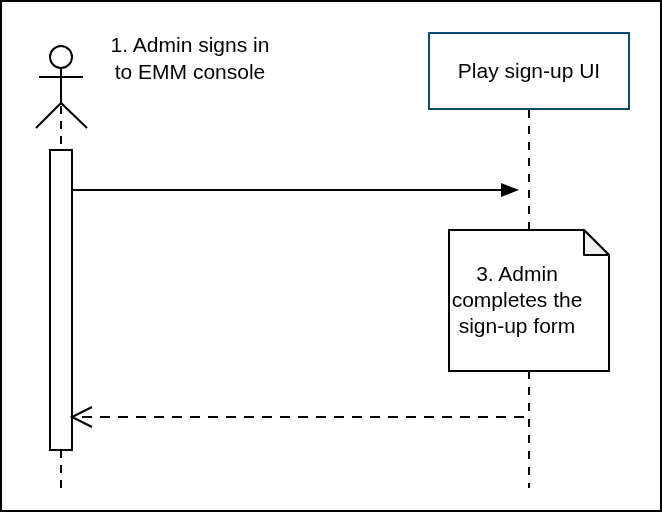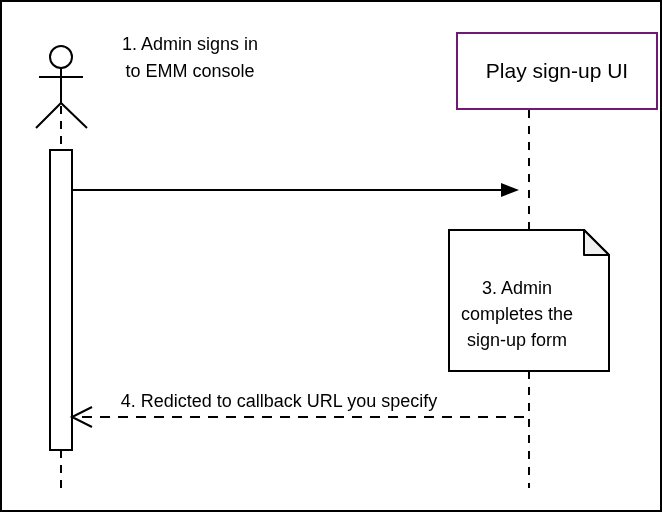--- a/index.html
+++ b/index.html
@@ -16,21 +16,21 @@
     overflow: hidden;
   }
   .frame svg {
     position: absolute;
     left: 0;
     top: 0;
   }
   .label {
     position: absolute;
     color: #000000;
-    font-size: 18px;
+    font-size: 21px;
     text-align: center;
     white-space: pre-line;
     line-height: 27px;
   }
   .actor-label {
     left: 95px;
     top: 31px;
     width: 190px;
   }
   .msg2-label {
@@ -40,39 +40,38 @@
     line-height: 24px;
   }
   .msg4-label {
     left: 98px;
     top: 389px;
     width: 362px;
     line-height: 24px;
   }
   .note-label {
     left: 449px;
-    top: 275px;
+    top: 261px;
     width: 136px;
     line-height: 26px;
   }
   .participant-box {
     position: absolute;
     left: 428px;
     top: 32px;
     width: 202px;
     height: 78px;
     box-sizing: border-box;
-    border: 2px solid #701a75;
+    border: 2px solid #0c4a6e;
     background: #ffffff;
     display: flex;
     align-items: center;
     justify-content: center;
     color: #000000;
     font-size: 21px;
-    margin-left: 28px;
   }
 </style>
 </head>
 <body>
 
 <div class="frame">
 
   <svg width="662" height="512" viewBox="0 0 662 512">
 
     <rect x="1" y="1" width="660" height="510" fill="none" stroke="#000000" stroke-width="2"></rect>
@@ -116,15 +115,14 @@
 
   <div class="participant-box">
     <span>Play sign-up UI</span>
   </div>
 
 
   <div class="label note-label">3. Admin
 completes the
 sign-up form</div>
 
-  <div class="label msg4-label">4. Redicted to callback URL you specify</div>
 
 </div>
 
 </body></html>

